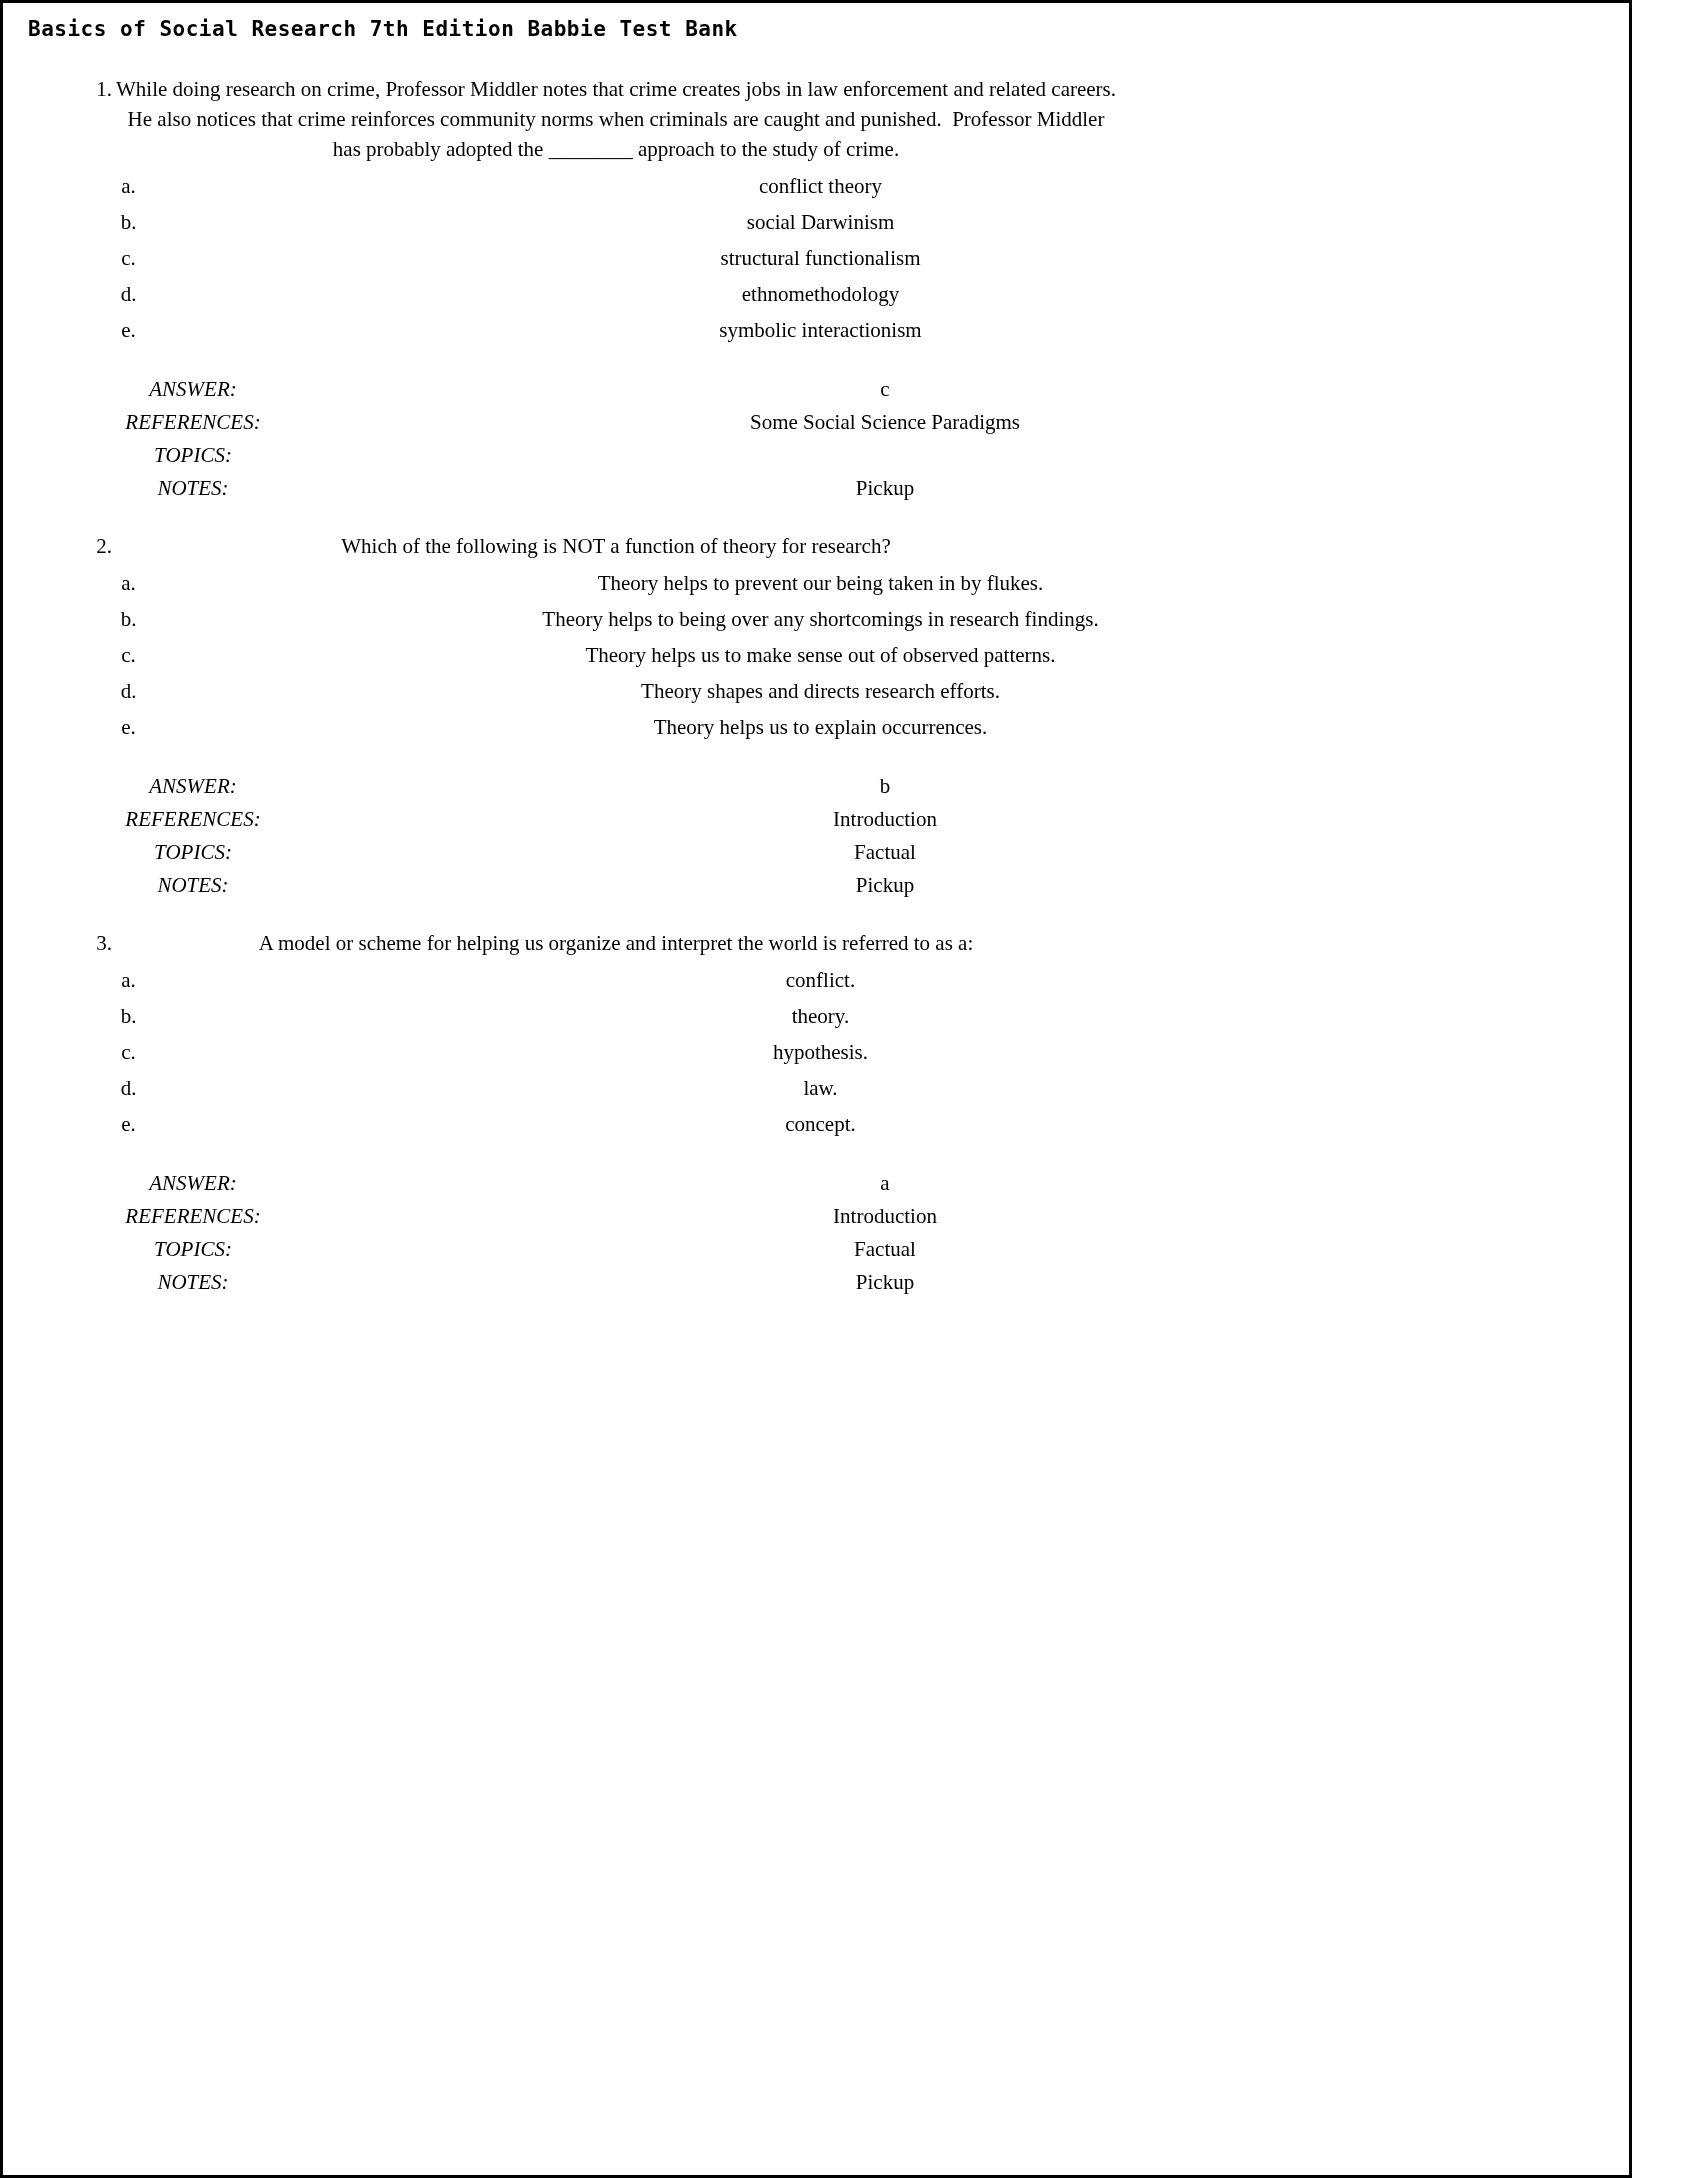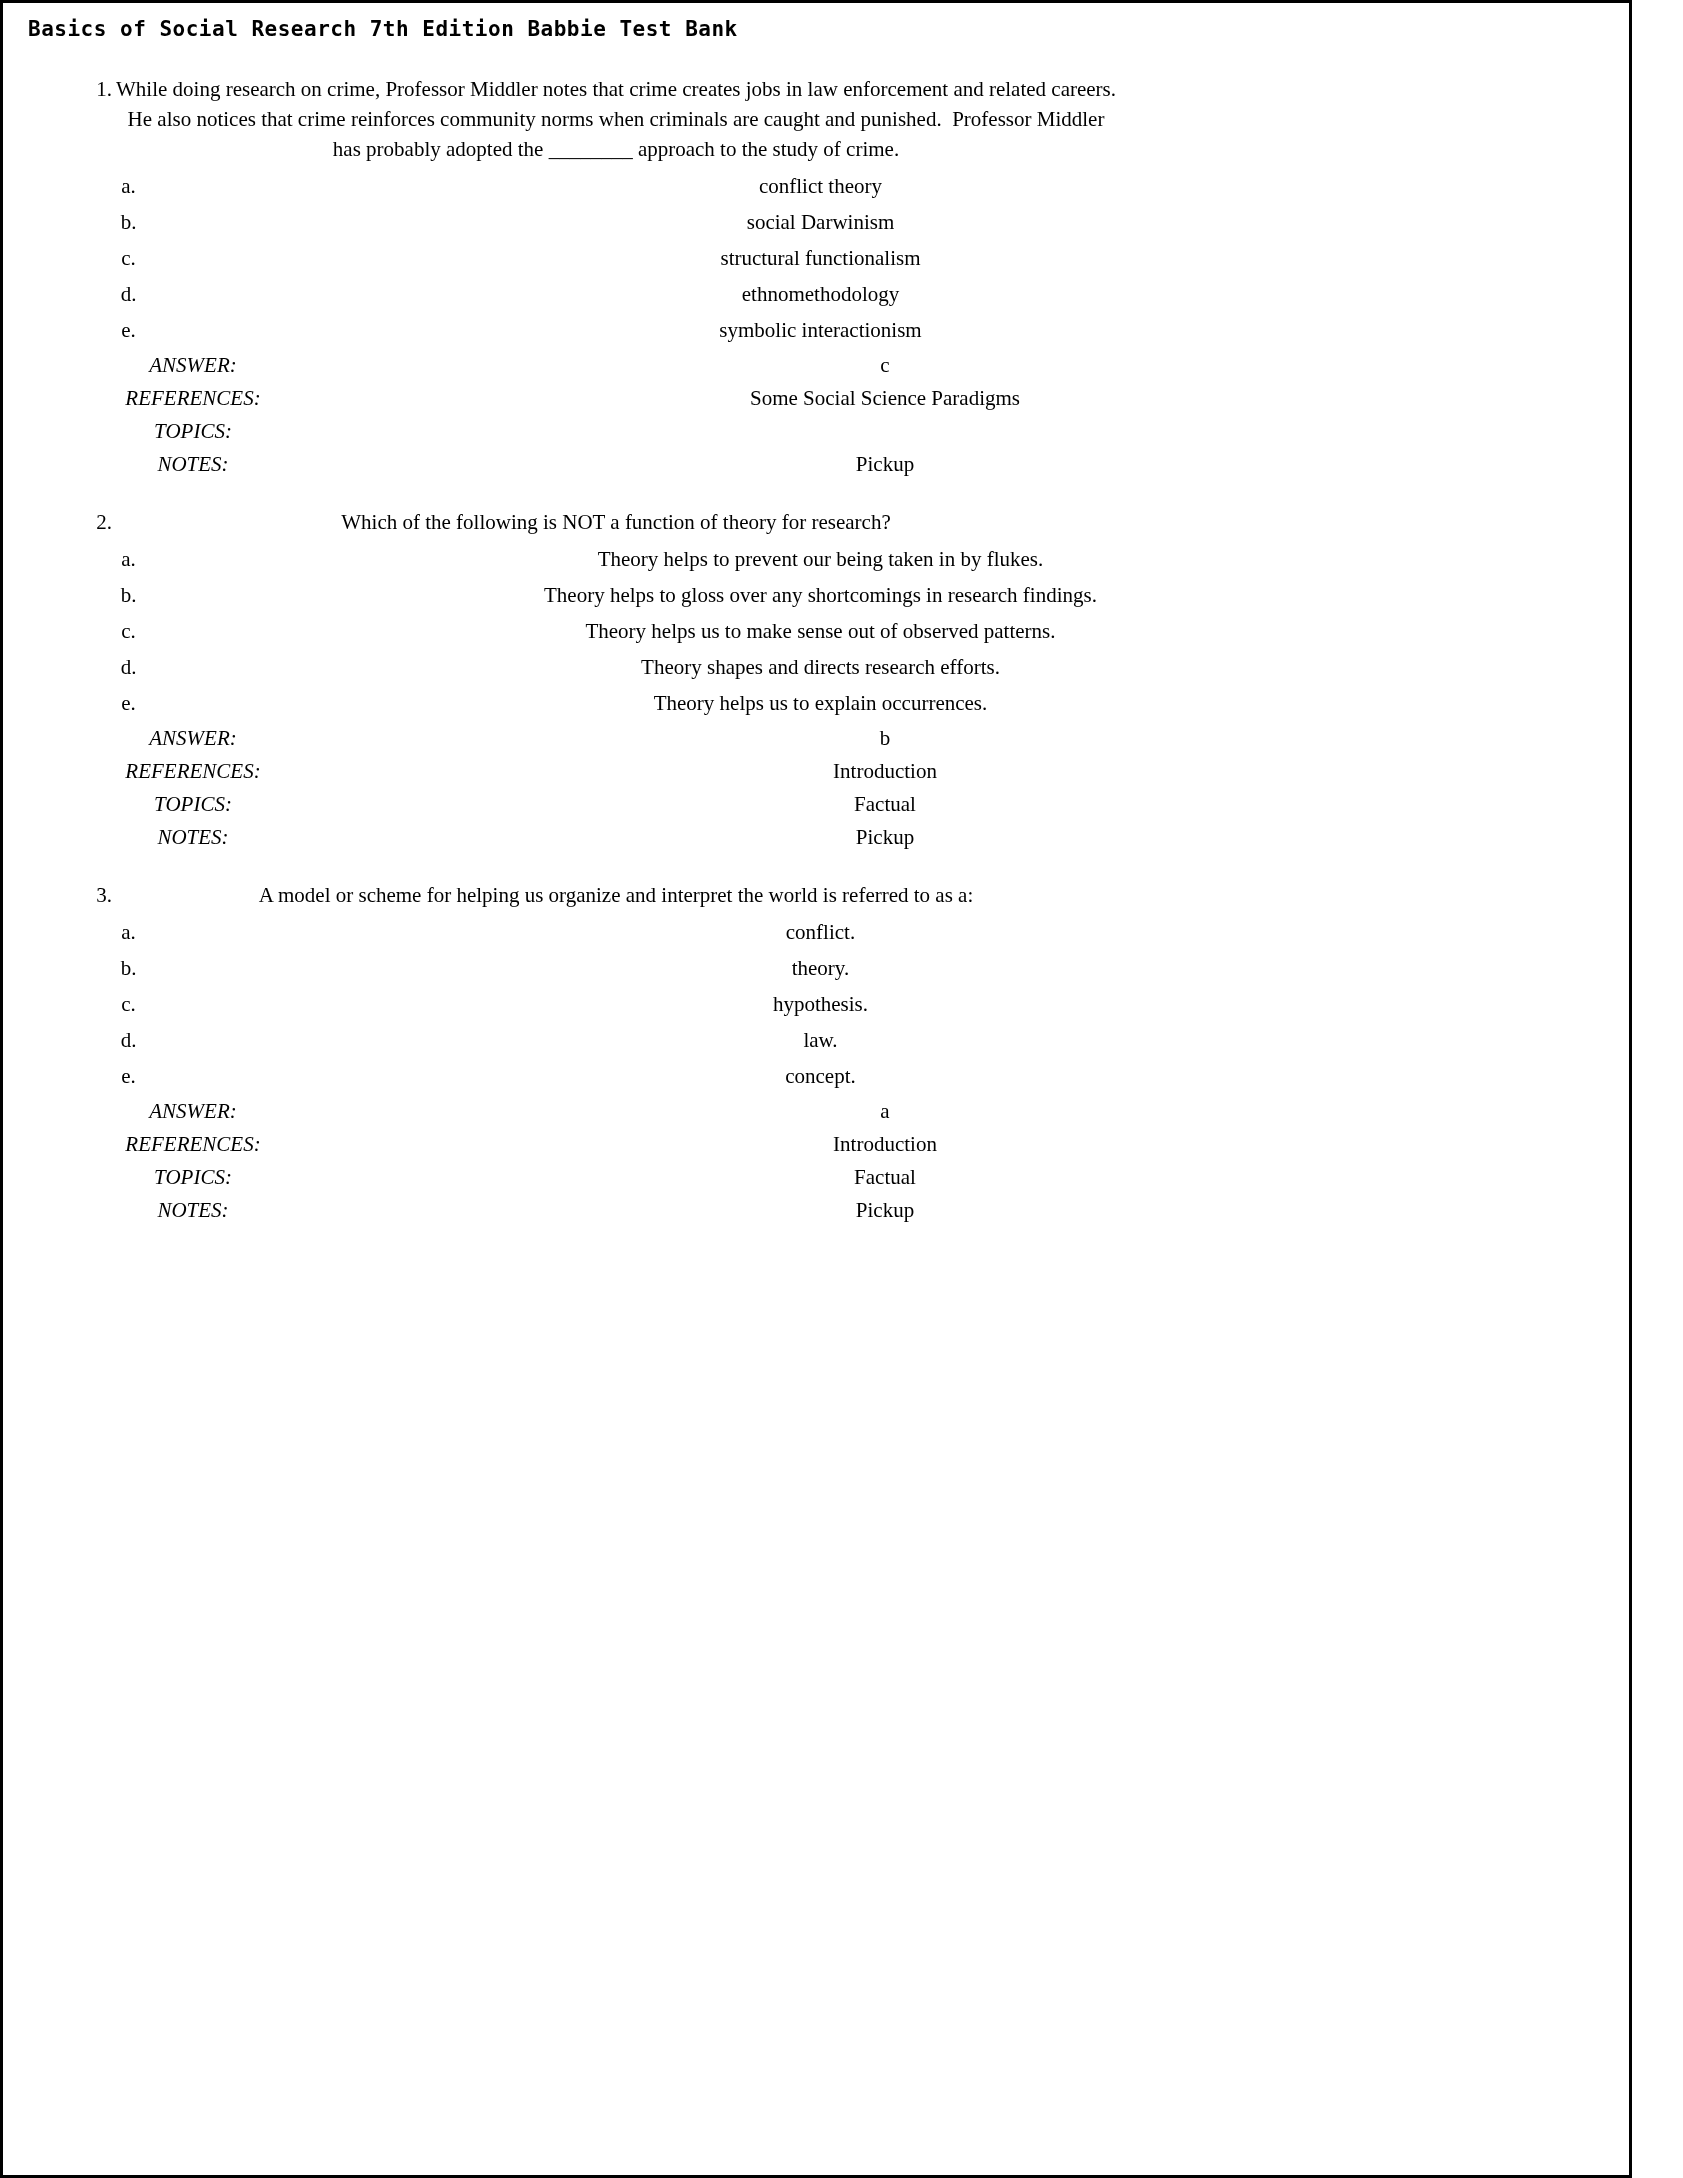--- a/index.html
+++ b/index.html
@@ -65,21 +65,21 @@
     line-height: 29px;
   }
   .opt-letter {
     flex: 0 0 25px;
   }
   .opt-text {
     flex: 1 1 auto;
   }
   .meta {
     margin-left: 24px;
-    margin-top: 4px;
+    margin-top: 28px;
   }
   .meta-row {
     display: flex;
     font-size: 21px;
     line-height: 33px;
   }
   .meta-label {
     flex: 0 0 154px;
     font-style: italic;
   }
@@ -177,21 +177,21 @@
         <div class="q-num">2.</div>
         <div class="q-text">Which of the following is NOT a function of theory for research?</div>
       </div>
       <div class="options">
         <div class="option">
           <div class="opt-letter">a.</div>
           <div class="opt-text">Theory helps to prevent our being taken in by flukes.</div>
         </div>
         <div class="option">
           <div class="opt-letter">b.</div>
-          <div class="opt-text">Theory helps to gloss over any shortcomings in research findings.</div>
+          <div class="opt-text">Theory helps to being over any shortcomings in research findings.</div>
         </div>
         <div class="option">
           <div class="opt-letter">c.</div>
           <div class="opt-text">Theory helps us to make sense out of observed patterns.</div>
         </div>
         <div class="option">
           <div class="opt-letter">d.</div>
           <div class="opt-text">Theory shapes and directs research efforts.</div>
         </div>
         <div class="option">

